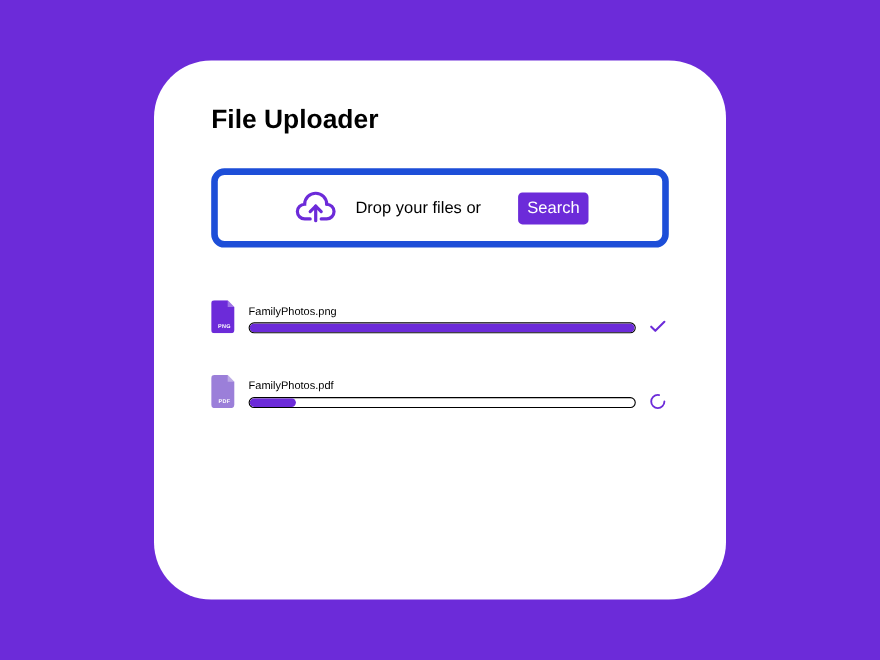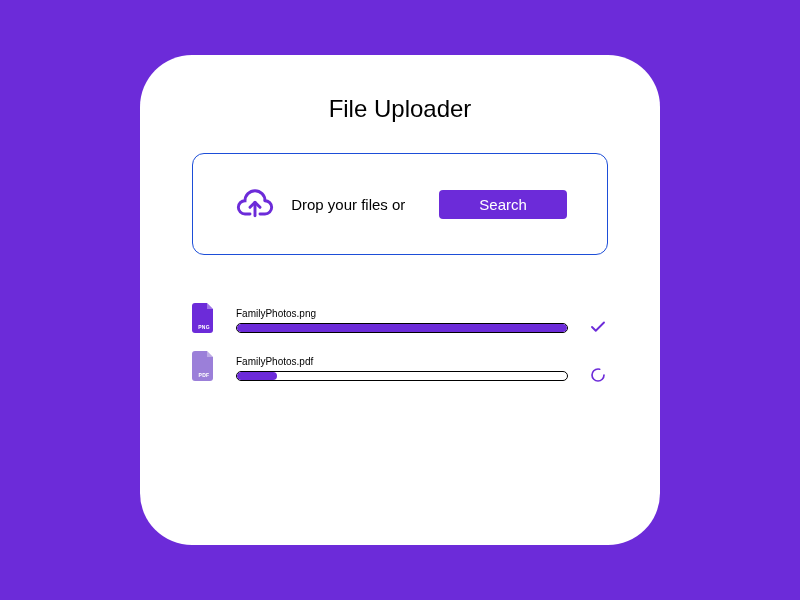--- a/index.html
+++ b/index.html
@@ -14,30 +14,29 @@
       overflow: hidden;
     }
     .card {
       width: 520px;
       height: 490px;
       background: #fff;
       border-radius: 52px;
       padding: 40px 52px 20px;
     }
     .title {
-      text-align: center;
       font-size: 24px;
-      font-weight: 400;
+      font-weight: 700;
       color: #000;
       margin-bottom: 30px;
     }
     .dropzone {
-      border: 1px solid #1d4ed8;
+      border: 6px solid #1d4ed8;
       border-radius: 12px;
-      height: 102px;
+      height: 72px;
       display: flex;
       align-items: center;
       justify-content: center;
       gap: 14px;
       margin-bottom: 48px;
     }
     .cloud-icon {
       width: 44px;
       height: 44px;
       display: flex;
@@ -46,30 +45,30 @@
     }
     .drop-text {
       font-size: 15px;
       color: #000;
     }
     .search-btn {
       background: #6c2bd9;
       color: #fff;
       border: none;
       border-radius: 4px;
-      padding: 6px 40px;
+      padding: 6px 8px;
       font-size: 15px;
       cursor: pointer;
       margin-left: 20px;
     }
     .file-row {
       display: flex;
       align-items: flex-end;
-      gap: 20px;
-      margin-bottom: 18px;
+      gap: 10px;
+      margin-bottom: 38px;
     }
     .file-icon {
       width: 24px;
       height: 30px;
       position: relative;
       flex-shrink: 0;
     }
     .file-body {
       flex: 1;
       min-width: 0;

